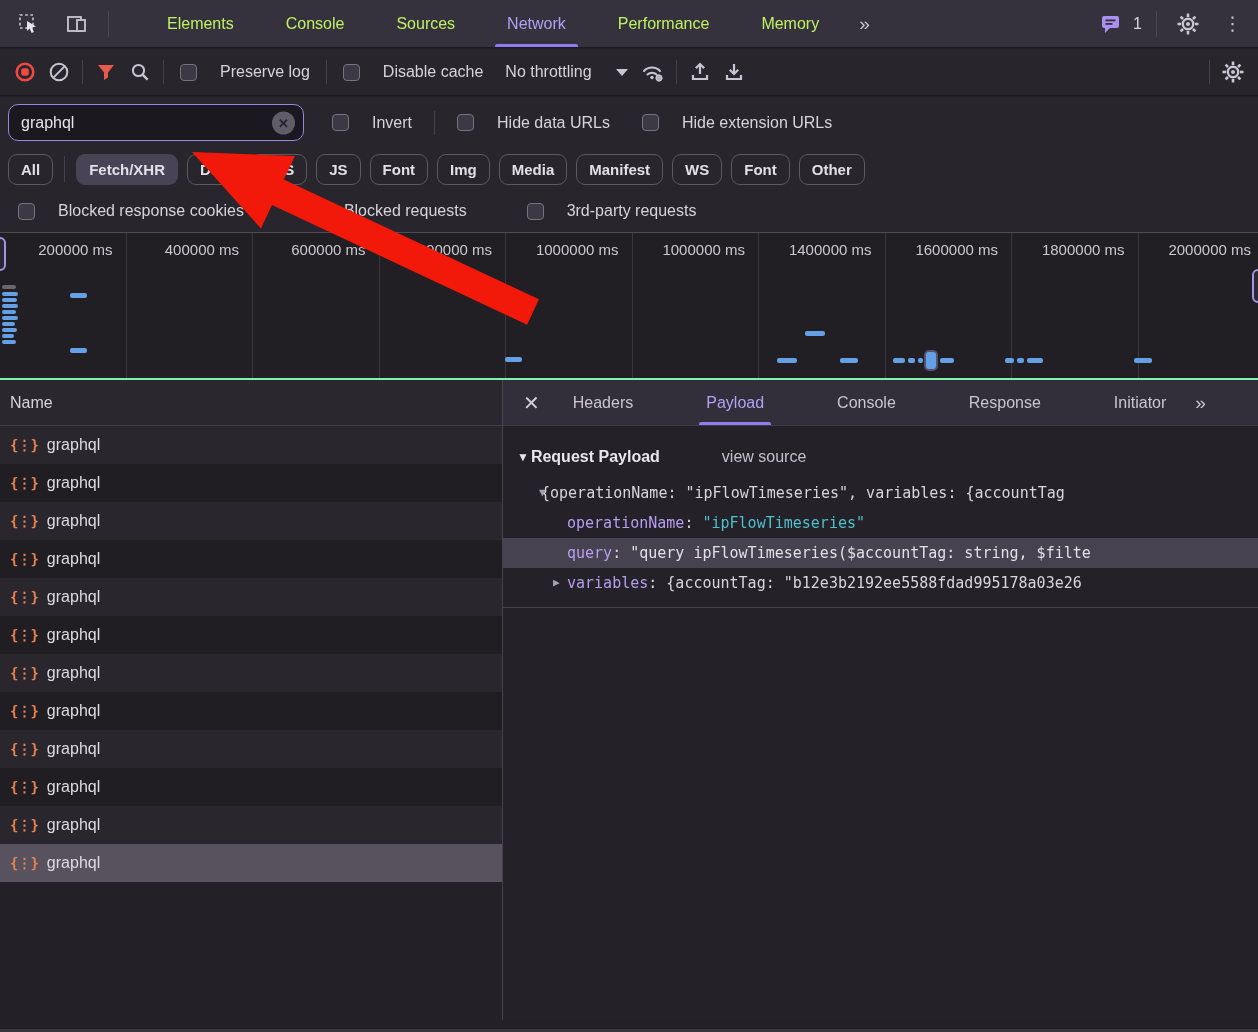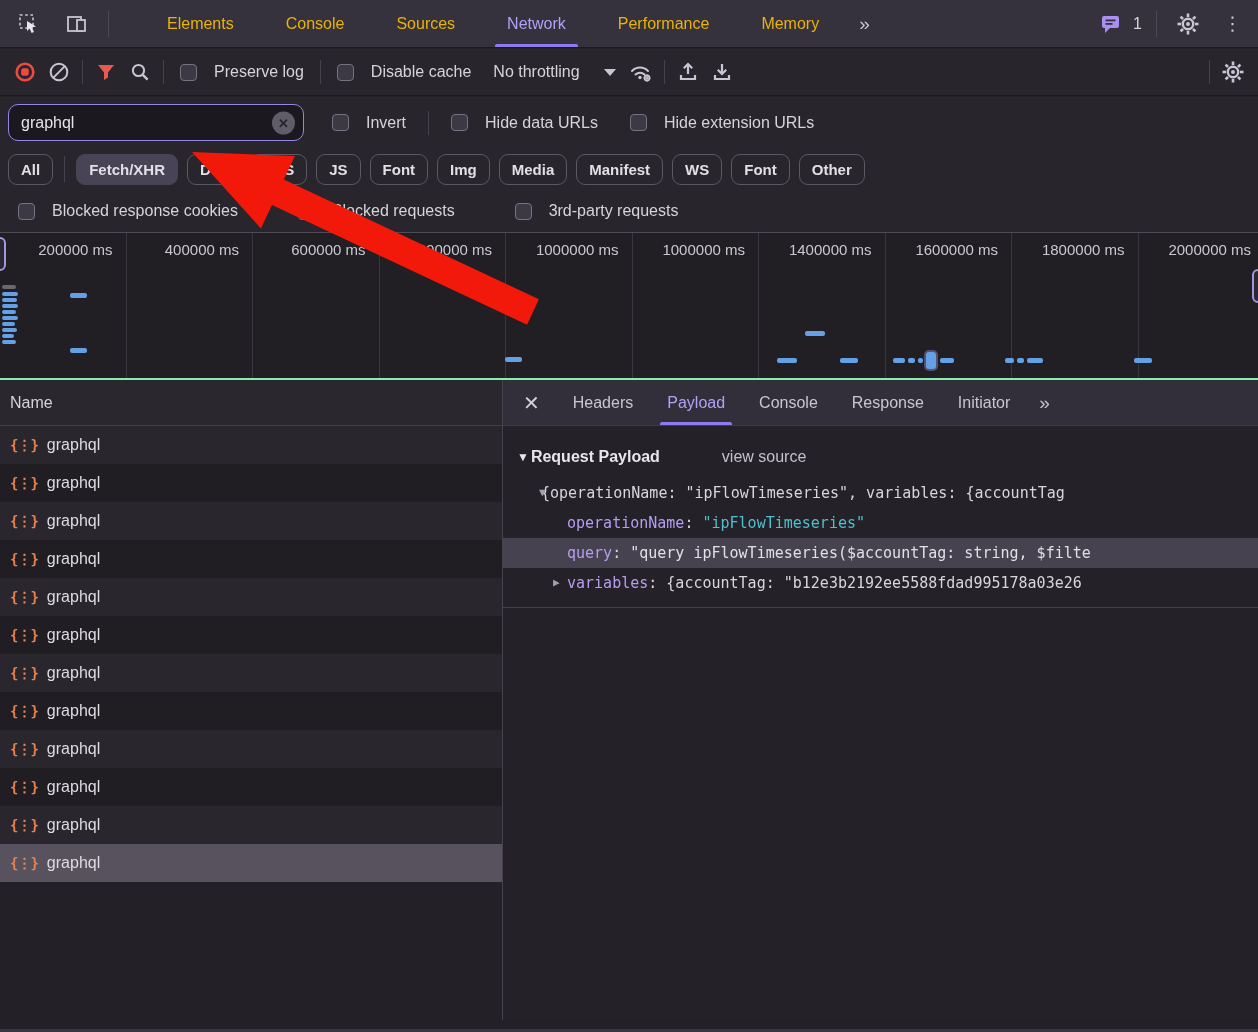--- a/index.html
+++ b/index.html
@@ -7,35 +7,35 @@
   body { font-family:"Liberation Sans", sans-serif; color:#d6d3da; }
   #app { position:relative; width:1258px; height:1032px; background:#232027; overflow:hidden; }
 
   
   .tabbar { position:absolute; left:0; top:0; width:1258px; height:48px;
     background:#35313d; display:flex; align-items:center; border-bottom:1px solid #1c1a20; }
   .tb-icons { display:flex; align-items:center; gap:14px; padding:0 14px 0 12px; }
   .tb-divider { width:1px; height:26px; background:#4c4854; }
   .tabs { display:flex; align-items:center; height:100%; margin-left:18px; flex:1; }
   .tab { height:100%; display:flex; align-items:center; padding:0 26px; font-size:16px;
-    color:#eab308; cursor:default; position:relative; }
+    color:#bef264; cursor:default; position:relative; }
   .tab.active { color:#b2a2f6; }
   .tab.active::after { content:""; position:absolute; left:14px; right:14px; bottom:0;
     height:3px; background:#8f7bef; border-radius:2px 2px 0 0; }
   .tab.more { padding:0 14px; font-size:19px; letter-spacing:-2px; color:#c9c5d2; }
   .tb-right { display:flex; align-items:center; gap:14px; padding-right:12px; }
   .msg-count { font-size:16px; color:#d6d3da; margin-left:-6px; }
   .kebab { font-size:19px; color:#c9c5d2; line-height:1; padding:0 4px; }
 
   
   .toolbar { position:absolute; left:0; top:49px; width:1258px; height:47px;
     background:#28252c; display:flex; align-items:center; border-bottom:1px solid #1c1a20; }
   .ico-btn { display:flex; align-items:center; justify-content:center; width:34px; height:34px; }
   .vdiv { width:1px; height:24px; background:#45414c; margin:0 6px; }
-  .check-group { display:flex; align-items:center; gap:17px; padding:0 10px; font-size:16px; color:#d6d3da; }
+  .check-group { display:flex; align-items:center; gap:23px; padding:0 10px; font-size:16px; color:#d6d3da; }
   .cb { width:17px; height:17px; border:1.5px solid #767280; border-radius:4px; background:#3c3945; flex:0 0 auto; }
   .throttle { display:flex; align-items:center; gap:10px; padding:0 8px 0 12px; font-size:16px; color:#d6d3da; }
   .caret-down { width:0; height:0; border-left:6px solid transparent; border-right:6px solid transparent;
     border-top:7px solid #c9c5d2; margin-left:14px; }
   .toolbar .spacer { flex:1; }
 
   
   .filterrow { position:absolute; left:0; top:97px; width:1258px; height:51px;
     background:#28252c; display:flex; align-items:center; }
   .filter-input-wrap { position:relative; width:296px; height:37px; margin-left:8px;
@@ -414,21 +414,21 @@
           <div class="req-row selected">
             <span class="json-ico">{⋮}</span>
             <span>graphql</span>
           </div>
         </div>
     </div>
 
     <div class="right-panel">
       <div class="detail-tabs">
         <span class="close-x">✕</span>
-        <div id="detail-tabs" style="display:flex;height:100%;">
+        <div id="detail-tabs" style="display:flex;height:100%;gap:39px;">
             <div class="dtab">Headers</div>
             <div class="dtab active">Payload</div>
             <div class="dtab">Console</div>
             <div class="dtab">Response</div>
             <div class="dtab">Initiator</div>
           </div>
         <span class="dtab more">»</span>
       </div>
 
       <div class="payload-title">

